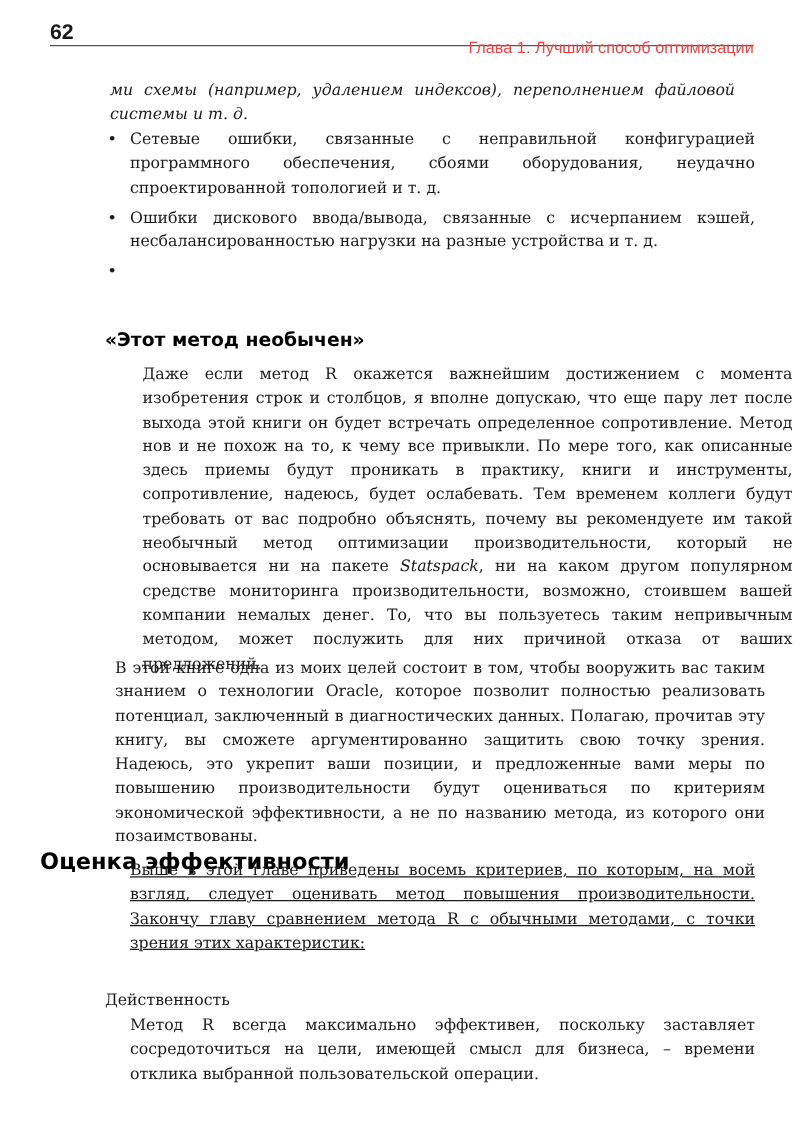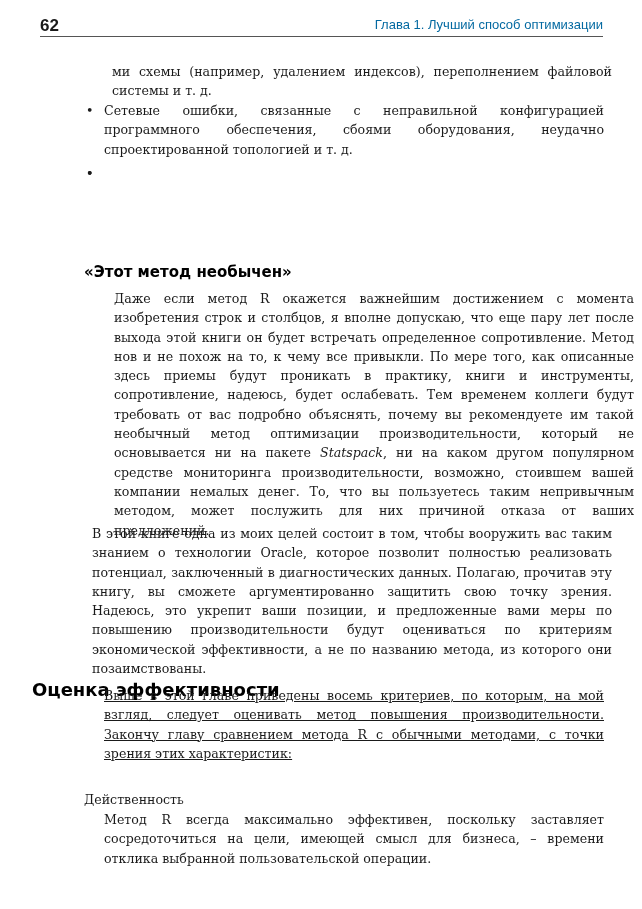--- a/index.html
+++ b/index.html
@@ -3,23 +3,23 @@
   <meta charset="utf-8">
   <style>
     html, body { margin: 0; padding: 0; background: #ffffff; }
     body { width: 642px; height: 909px; position: relative; overflow: hidden; color: #1a1a1a; }
     .header {
       position: absolute; left: 40px; top: 14px; width: 563px; height: 22px;
       border-bottom: 1.5px solid #555;
       font-family: "Liberation Sans", sans-serif;
     }
     .page-num { position: absolute; left: 0; top: 2px; font-weight: bold; font-size: 17px; }
-    .running-title { position: absolute; right: 0; top: 3px; font-size: 13px; color: #0369a1; }
+    .running-title { position: absolute; right: 0; top: 16px; font-size: 13px; color: #ef4444; }
     .serif { font-family: "DejaVu Serif", serif; font-size: 12.6px; line-height: 19.3px; text-align: justify; }
-    .block { position: absolute; left: 112px; width: 500px; }
+    .block { position: absolute; left: 88px; width: 500px; font-style: italic; }
     .cont { top: 62px; }
     .bullets { position: absolute; left: 86px; width: 518px; top: 101px; margin: 0; padding: 0; list-style: none; }
     .bullets li { position: relative; padding-left: 18px; margin-bottom: 5px; }
     .bullets li .dot { position: absolute; left: 0; top: 0; }
     .h2 { position: absolute; font-family: "DejaVu Sans", sans-serif; font-weight: bold; color: #000000; }
     .h2-sub { left: 84px; top: 263px; font-size: 15px; }
     .h2-main { left: 32px; top: 679px; font-size: 18px; }
     .para1 { position: absolute; left: 84px; width: 520px; top: 289px; text-indent: 0; margin-left: 30px; }
     .para2 { position: absolute; left: 92px; width: 520px; top: 524px; }
     .para3 { position: absolute; left: 104px; width: 500px; top: 686px; text-decoration: underline; }
@@ -38,20 +38,21 @@
 
 <p class="serif block cont">ми схемы (например, удалением индексов), переполнением файловой системы и т. д.</p>
 
 <ul class="bullets serif">
   <li>
     <span class="dot">•</span>
     <span>Сетевые ошибки, связанные с неправильной конфигурацией программного обеспечения, сбоями оборудования, неудачно спроектированной топологией и т. д.</span>
   </li>
   <li>
     <span class="dot">•</span>
+    <span>Ошибки дискового ввода/вывода, связанные с исчерпанием кэшей, несбалансированностью нагрузки на разные устройства и т. д.</span>
   </li>
   <li>
     <span class="dot">•</span>
   </li>
 </ul>
 
 <div class="h2 h2-sub">«Этот метод необычен»</div>
 
 <p class="serif para1"><span>Даже если метод R окажется важнейшим достижением с момента изобретения строк и столбцов, я вполне допускаю, что еще пару лет после выхода этой книги он будет встречать определенное сопротивление. Метод нов и не похож на то, к чему все привыкли. По мере того, как описанные здесь приемы будут проникать в практику, книги и инструменты, сопротивление, надеюсь, будет ослабевать. Тем временем коллеги будут требовать от вас подробно объяснять, почему вы рекомендуете им такой необычный метод оптимизации производительности, который не основывается ни на пакете </span><span class="it">Statspack</span><span>, ни на каком другом популярном средстве мониторинга производительности, возможно, стоившем вашей компании немалых денег. То, что вы пользуетесь таким непривычным методом, может послужить для них причиной отказа от ваших предложений.</span></p>
 

